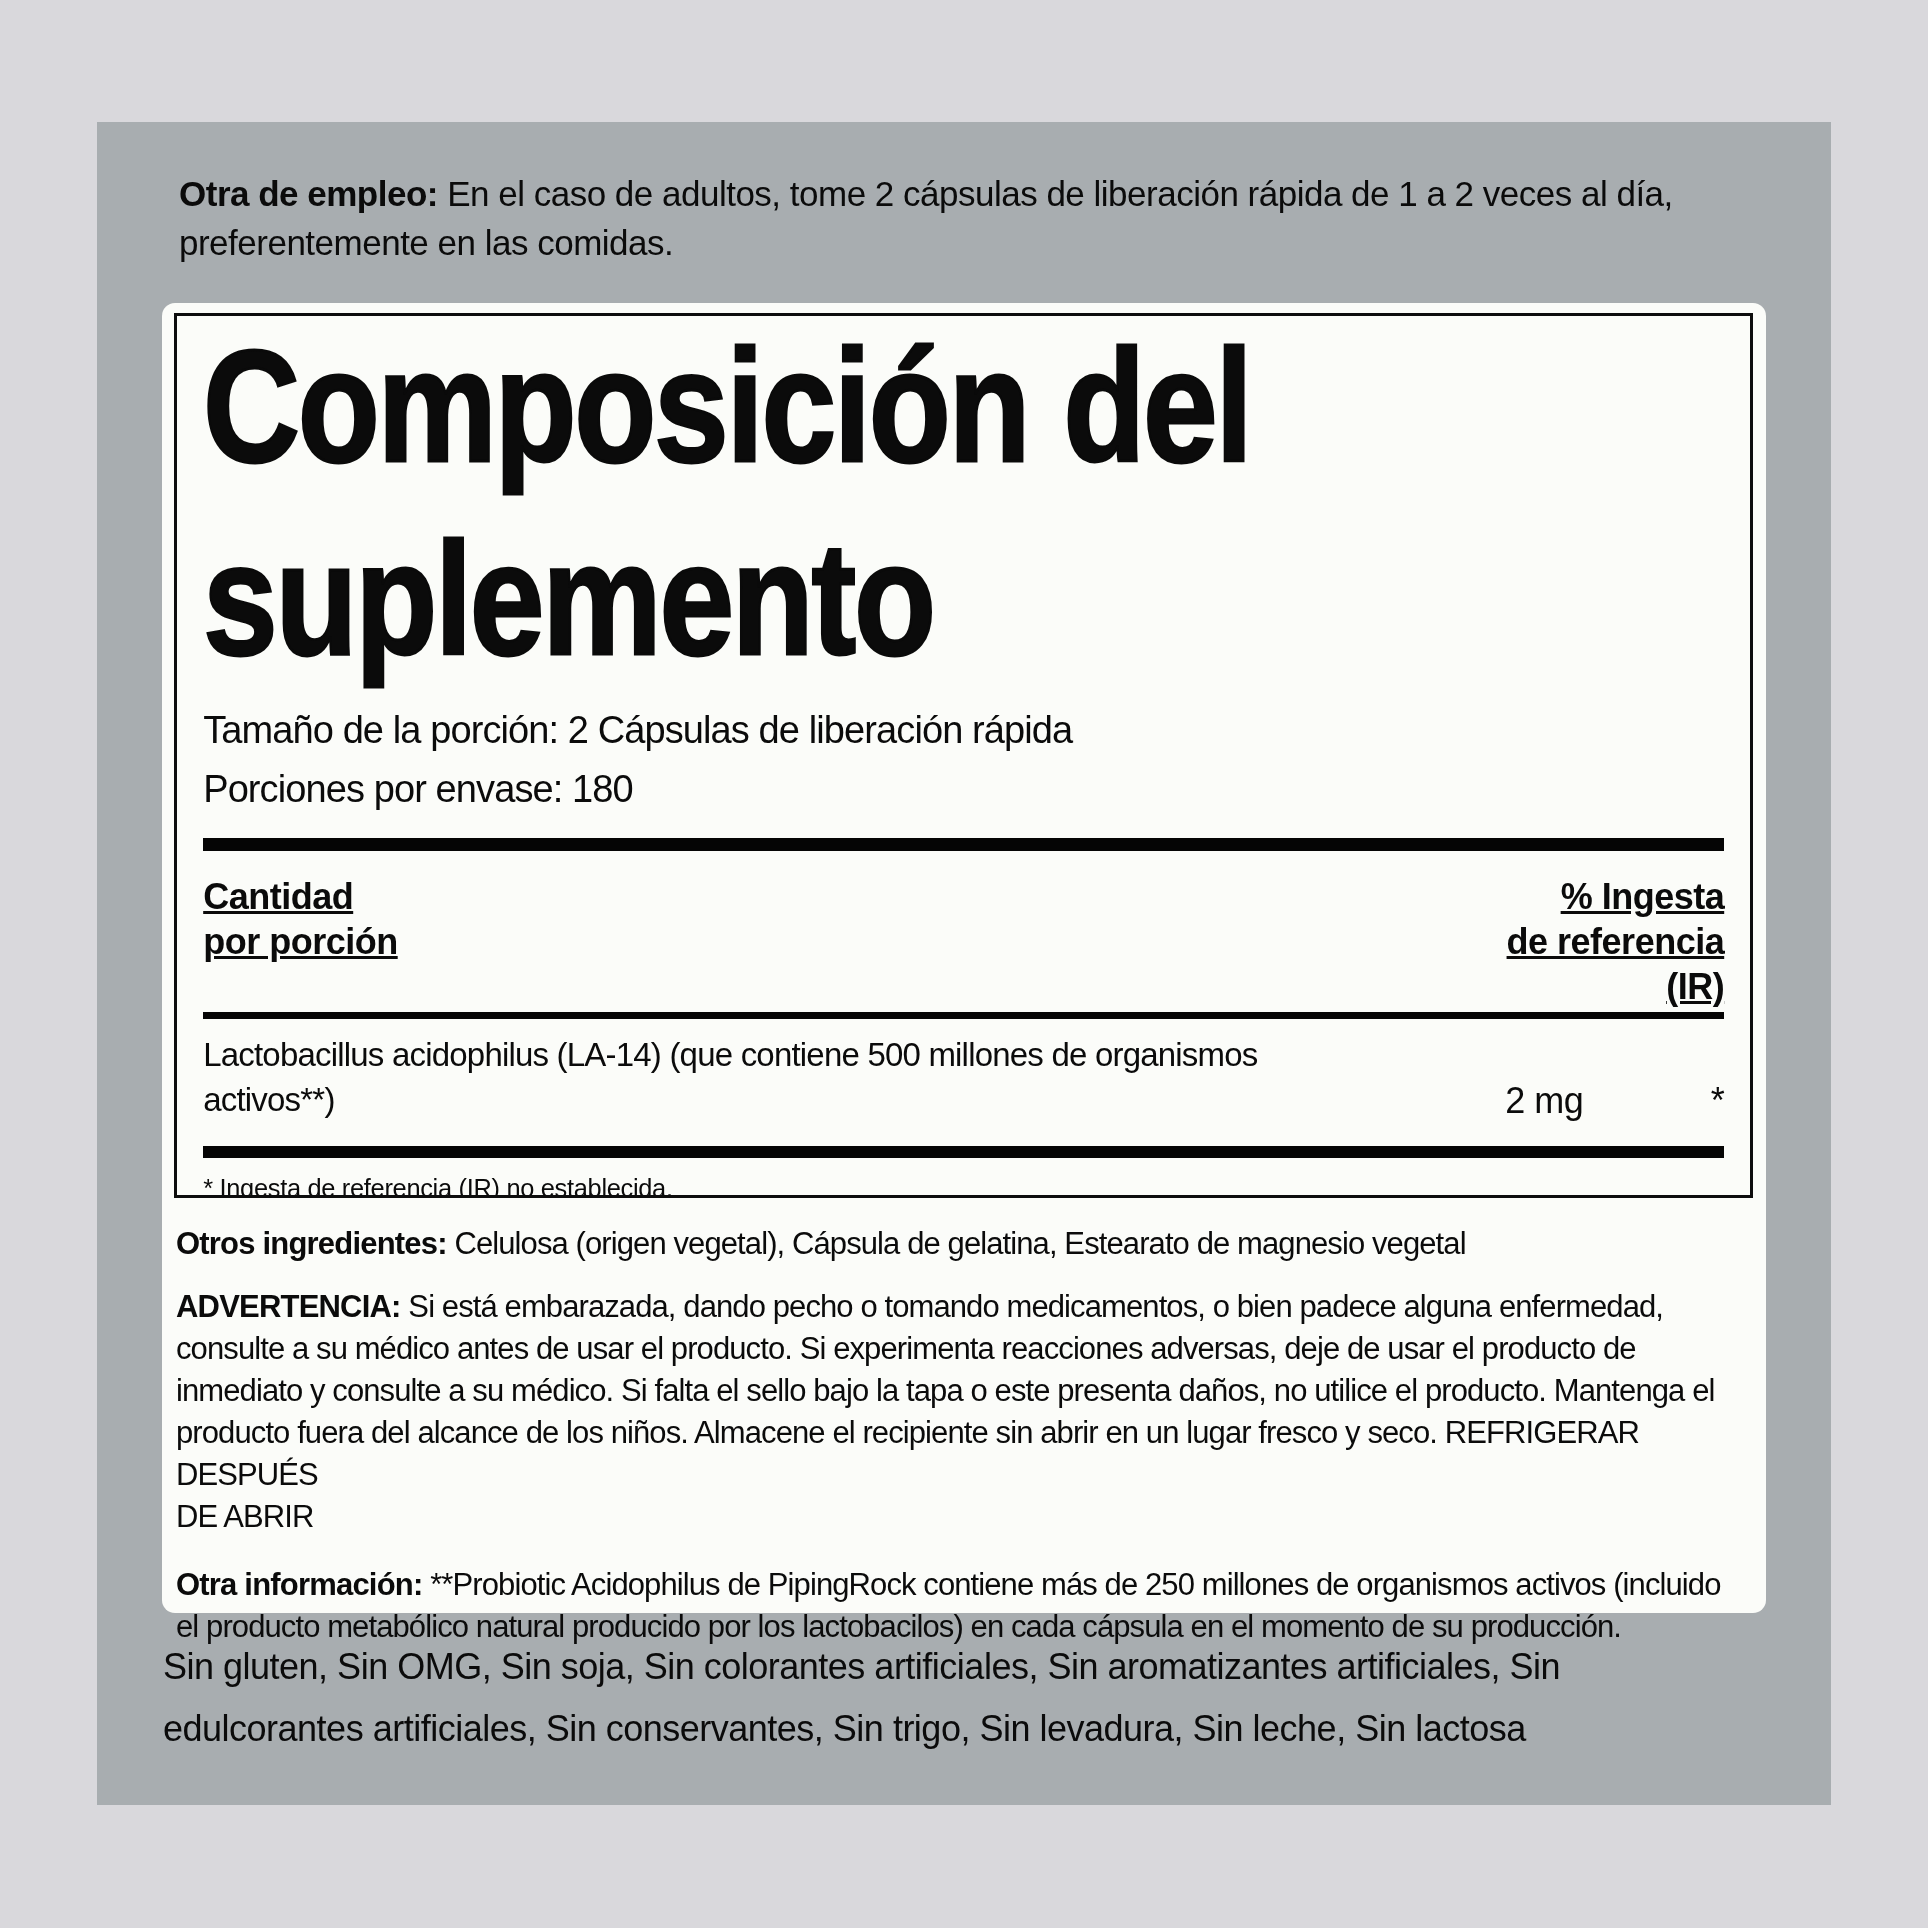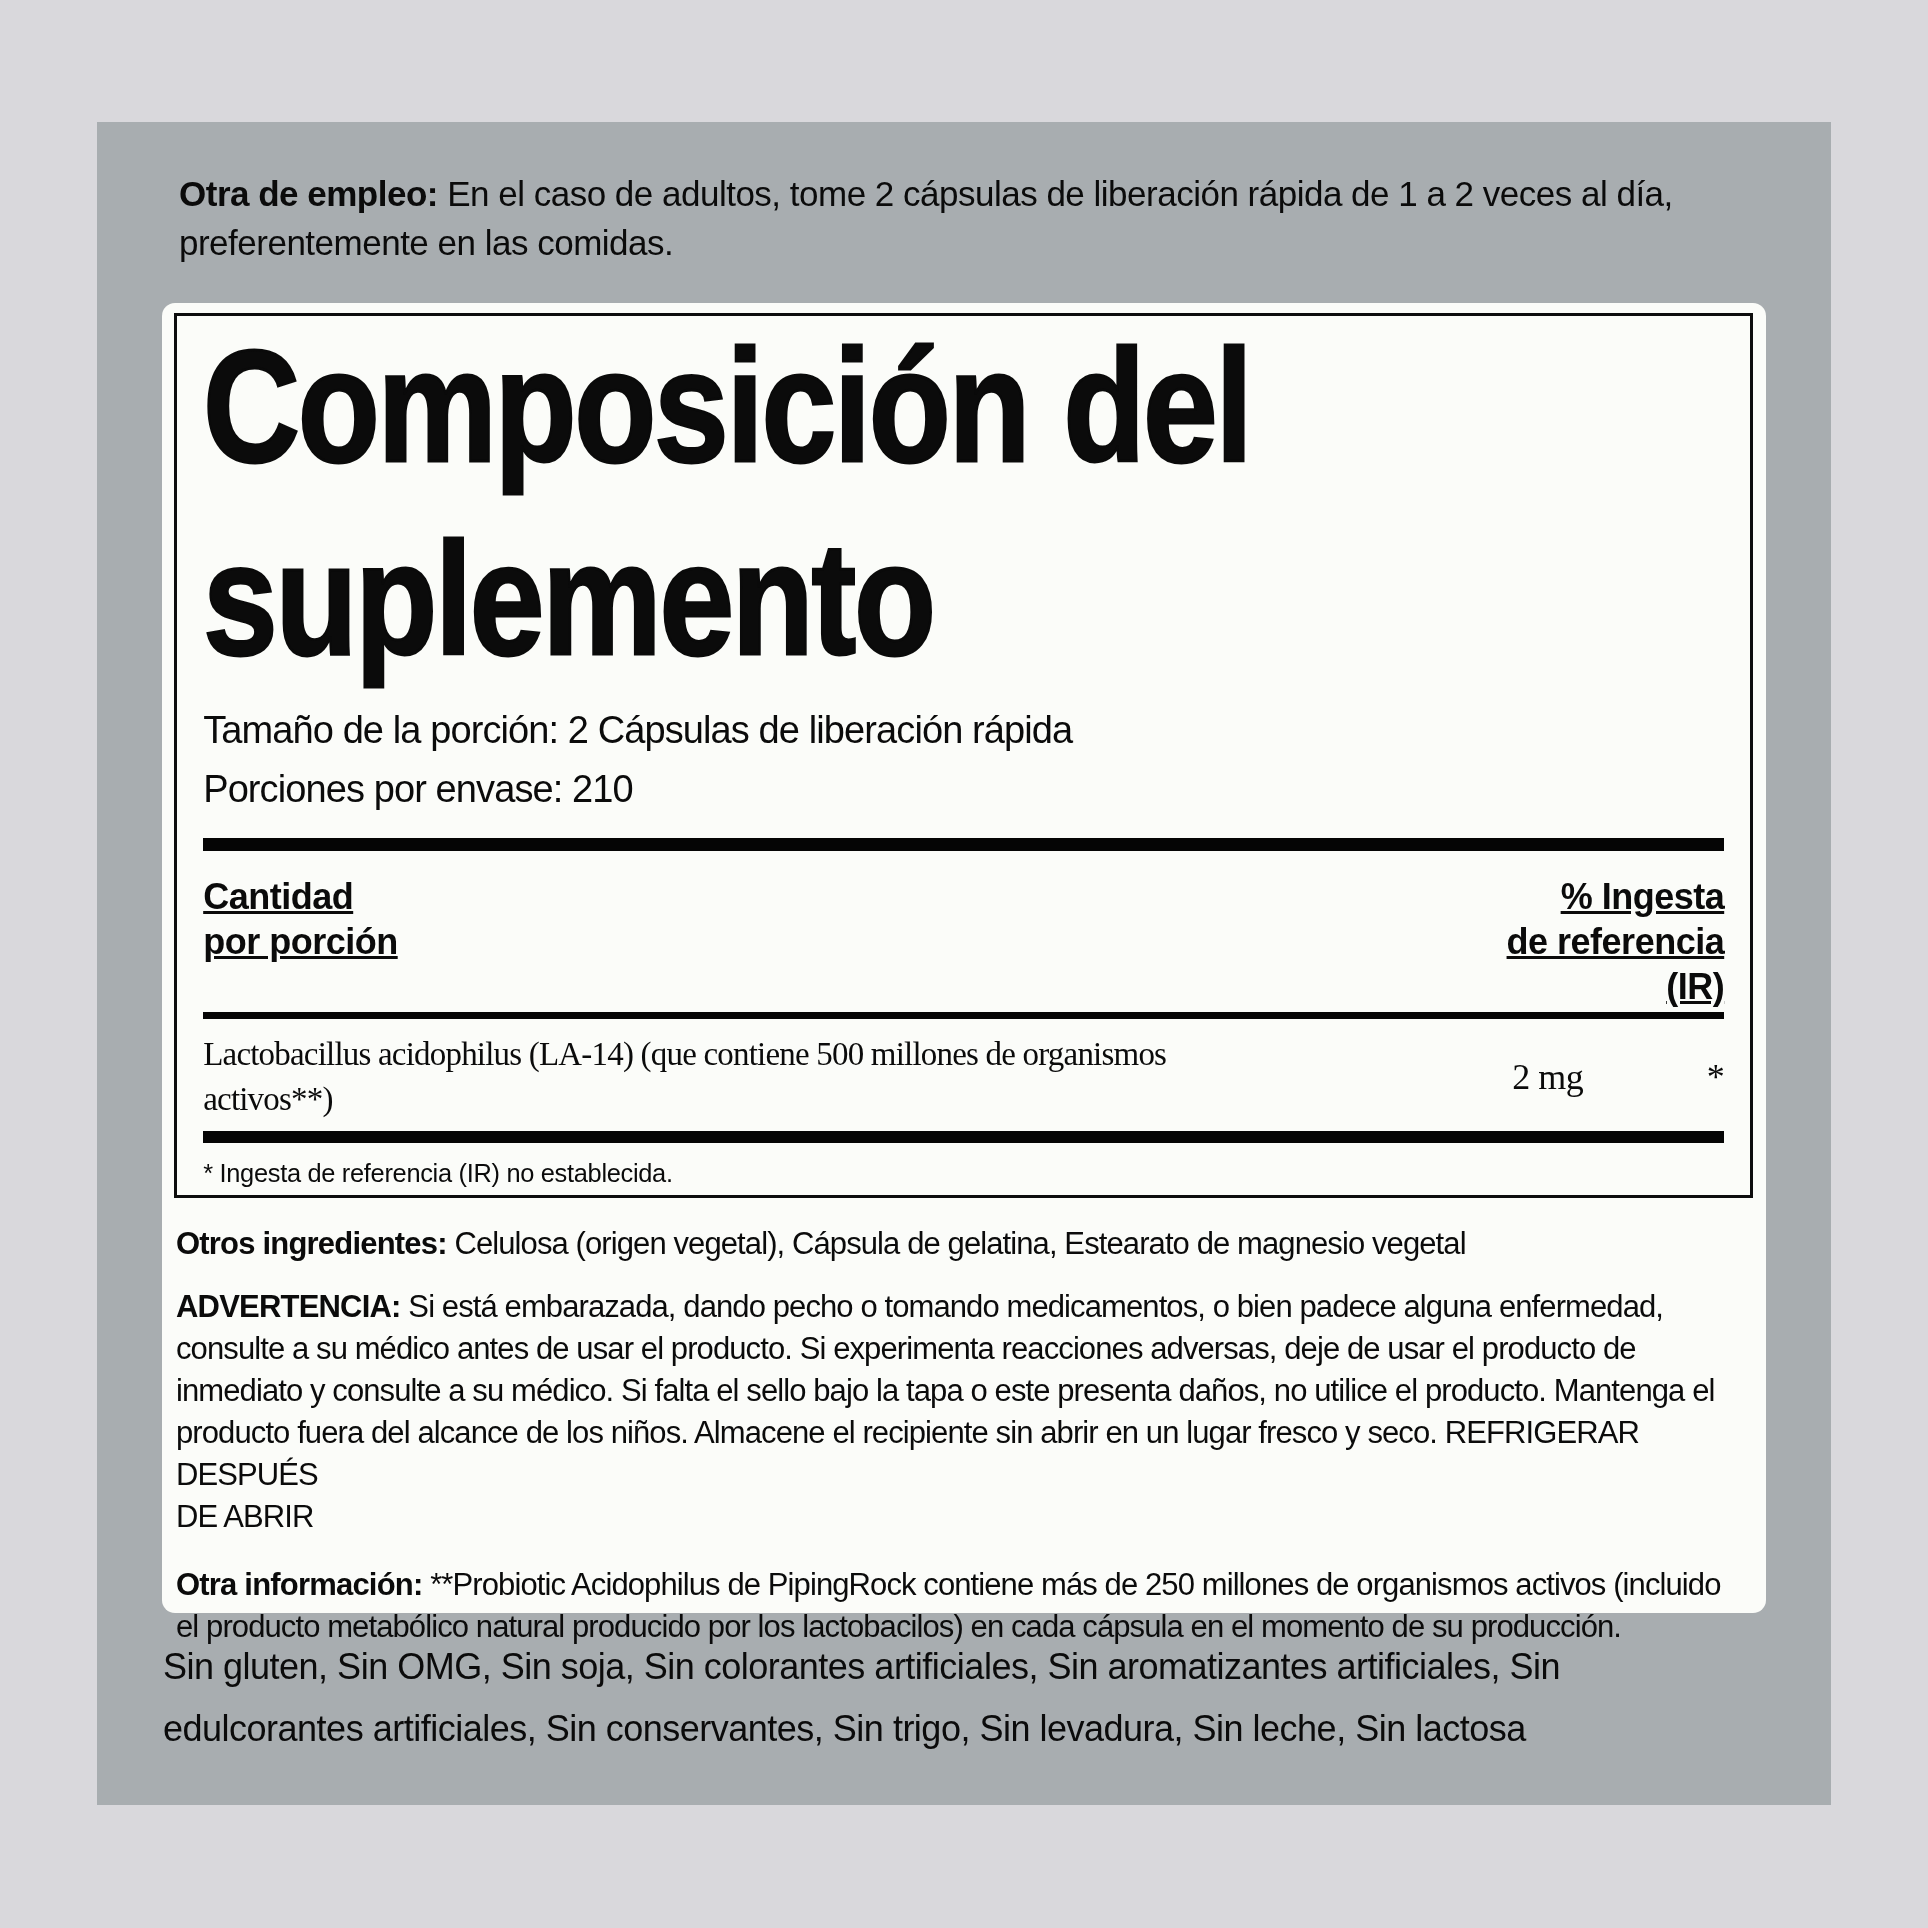--- a/index.html
+++ b/index.html
@@ -48,21 +48,21 @@
 
   .bar { background:#050505; }
   .bar.thick1 { margin-top:22.6px; height:13px; }
   .bar.thin   { margin-top:2.8px;  height:7.5px;  }
   .bar.thick2 { height:12.2px; }
 
   .thead { display:flex; justify-content:space-between; align-items:flex-start; margin-top:22.6px;text-decoration:underline; }
   .th-left  { font-weight:bold; font-size:36px; line-height:45px; letter-spacing:-0.5px; }
   .th-right { font-weight:bold; font-size:36px; line-height:45px; letter-spacing:-0.5px; text-align:right; }
 
-  .trow { display:flex; align-items:center; padding:13px 0 9px 0;font-family:Liberation Serif, serif; }
+  .trow { display:flex; align-items:flex-end; padding:13px 0 24px 0; }
   .tname   { flex:1; font-size:33px; line-height:45px; letter-spacing:-0.8px; }
   .tamount { width:113px; text-align:right; font-size:36px; letter-spacing:-0.5px; }
   .tdv     { width:141px; text-align:right; font-size:36px; letter-spacing:-0.5px; }
 
   .footnote { margin:13px 0 12px 0; font-size:25.4px; line-height:34px; letter-spacing:-0.3px; }
 
   .para {
     margin:22.6px 17px 0 14px;
     font-size:31px; line-height:42px; letter-spacing:-0.9px;
   }
@@ -84,21 +84,21 @@
     <p class="usage"><b>Otra de empleo:</b><span class="pre"> En el caso de adultos, tome 2 cápsulas de liberación rápida de 1 a 2 veces al día,
 preferentemente en las comidas.</span></p>
 
     <div class="panel">
 
       <div class="facts-box">
         <h1 class="title pre">Composición del
 suplemento</h1>
 
         <p class="serving">Tamaño de la porción: 2 Cápsulas de liberación rápida</p>
-        <p class="serving">Porciones por envase: 210</p>
+        <p class="serving">Porciones por envase: 180</p>
 
         <div class="bar thick1"></div>
 
         <div class="thead">
           <div class="th-left pre">Cantidad
 por porción</div>
           <div class="th-right pre">% Ingesta
 de referencia
 (IR)</div>
         </div>

